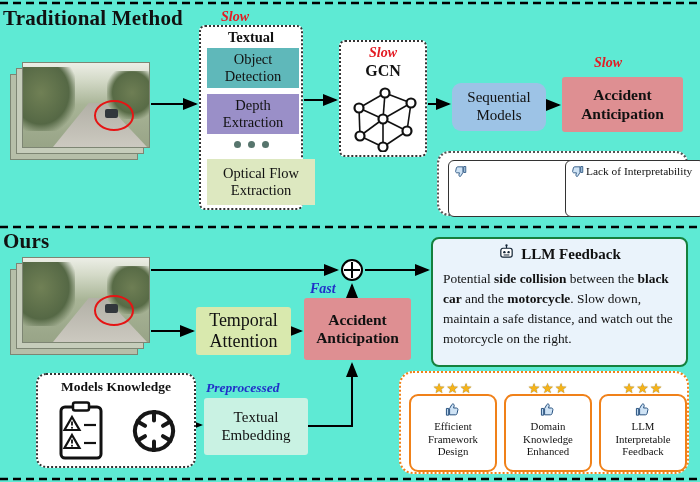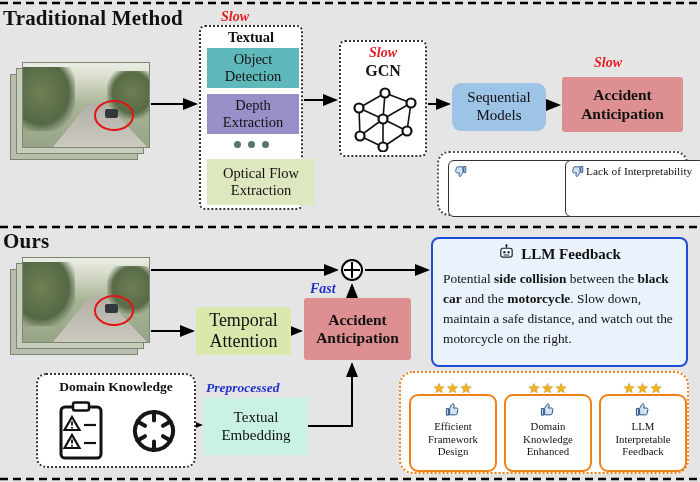--- a/index.html
+++ b/index.html
@@ -1,16 +1,16 @@
 <!DOCTYPE html>
 <html><head>
 <meta charset="utf-8">
 <style>
   html,body{margin:0;padding:0;background:#fff;}
-  #stage{position:relative;width:700px;height:482px;background:#e5e5e5;overflow:hidden;
+  #stage{position:relative;width:700px;height:482px;background:#5eead4;overflow:hidden;
          font-family:"Liberation Serif",serif;color:#111;}
   .abs{position:absolute;box-sizing:border-box;}
   #arrows{position:absolute;left:0;top:0;z-index:1;}
   .layer{z-index:2;}
   .lbl{z-index:3;}
   .sec-title{font-size:21px;font-weight:bold;letter-spacing:.2px;}
   .slow{color:#e31b23;font-weight:bold;font-style:italic;font-size:14px;}
   .fast{color:#2130c8;font-weight:bold;font-style:italic;font-size:14px;}
   .box{display:flex;align-items:center;justify-content:center;text-align:center;
        font-size:14.5px;line-height:1.18;padding:2px;}
@@ -45,21 +45,21 @@
            text-align:left;padding:4px 3px 2px 20px;position:absolute;}
   .con-ico{position:absolute;left:3px;top:3px;}
   .pros-wrap{border:2.5px dotted #f08119;border-radius:14px;background:#fff;}
   .pro-box{position:absolute;border:2px solid #f08119;border-radius:9px;background:#fff;width:84px;height:74px;
            text-align:center;font-size:10.8px;line-height:1.14;}
   .stars{position:absolute;left:0;right:0;top:-15px;text-align:center;font-size:14px;letter-spacing:1px;
          color:#f5b31a;text-shadow:0 0 1px #6b5510;}
   .pro-ico{margin-top:5px;}
   .pro-txt{padding:0 2px;}
   
-  .llm{background:#eaf3fb;border:2px solid #1d4ed8;border-radius:8px;}
+  .llm{background:#eaf3fb;border:2px solid #15803d;border-radius:8px;}
   .llm-head{position:absolute;left:0;right:0;top:5px;display:flex;align-items:center;justify-content:center;gap:6px;
             font-weight:bold;font-size:15px;}
   .llm-body{position:absolute;left:10px;right:8px;top:30px;font-size:13.4px;line-height:1.5;text-align:left;}
   .domain-title{position:absolute;left:0;right:0;top:4px;text-align:center;font-weight:bold;font-size:13.5px;}
   .gcn-slow{position:absolute;left:0;right:0;top:3px;text-align:center;}
   .gcn-name{position:absolute;left:0;right:0;top:20px;text-align:center;font-weight:bold;font-size:16px;}
 </style>
 </head>
 <body>
 
@@ -209,21 +209,21 @@
             <circle cx="15" cy="11.5" r="1.7" fill="#123"></circle>
           <line x1="8" y1="15.5" x2="16" y2="15.5" stroke="#123" stroke-width="1.4"></line>
         </svg>
       </span>
       <span>LLM Feedback</span>
     </div>
     <div class="llm-body"><span>Potential </span><b>side collision</b><span> between the </span><b>black car</b><span> and the </span><b>motorcycle</b><span>. Slow down, maintain a safe distance, and watch out the motorcycle on the right.</span></div>
   </div>
 
   <div class="abs layer dotted" style="left:36px;top:373px;width:160px;height:95px;border-radius:10px;">
-    <div class="domain-title">Domain Knowledge</div>
+    <div class="domain-title">Models Knowledge</div>
     <svg class="abs" style="left:20px;top:26px;" width="46" height="60" viewBox="0 0 46 60">
       <rect x="3" y="6" width="40" height="51" rx="4" fill="#fff" stroke="#111" stroke-width="3"></rect>
       <rect x="15" y="1.5" width="16" height="8" rx="2" fill="#fff" stroke="#111" stroke-width="2.5"></rect>
       <path d="M14 16 L21.5 29 L6.5 29 Z" fill="none" stroke="#111" stroke-width="2.2"></path>
       <line x1="14" y1="20.5" x2="14" y2="24.5" stroke="#111" stroke-width="1.8"></line>
         <circle cx="14" cy="26.8" r="1" fill="#111"></circle>
       <line x1="26" y1="24" x2="38" y2="24" stroke="#111" stroke-width="2.2"></line>
       <path d="M14 34 L21.5 47 L6.5 47 Z" fill="none" stroke="#111" stroke-width="2.2"></path>
       <line x1="14" y1="38.5" x2="14" y2="42.5" stroke="#111" stroke-width="1.8"></line>
         <circle cx="14" cy="44.8" r="1" fill="#111"></circle>

